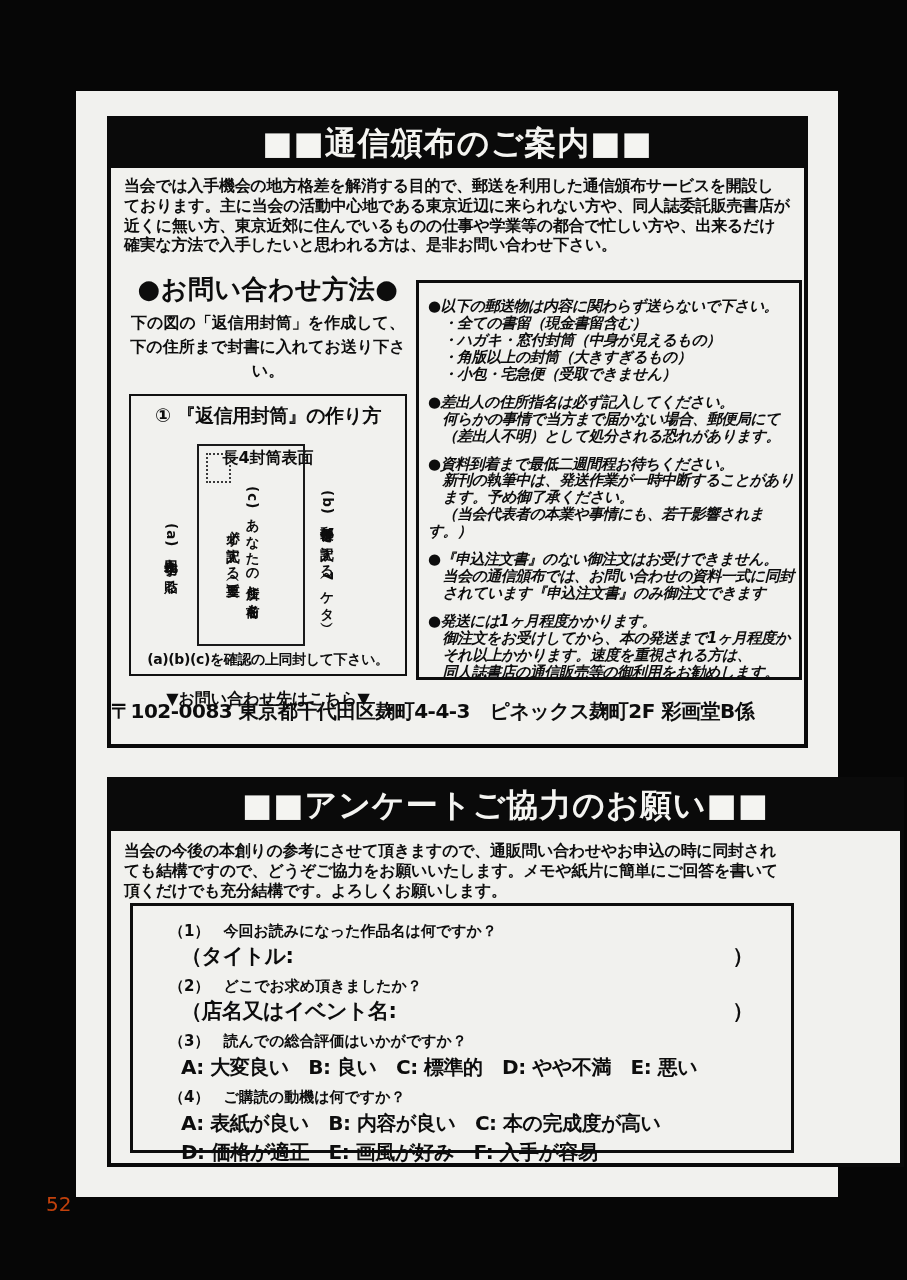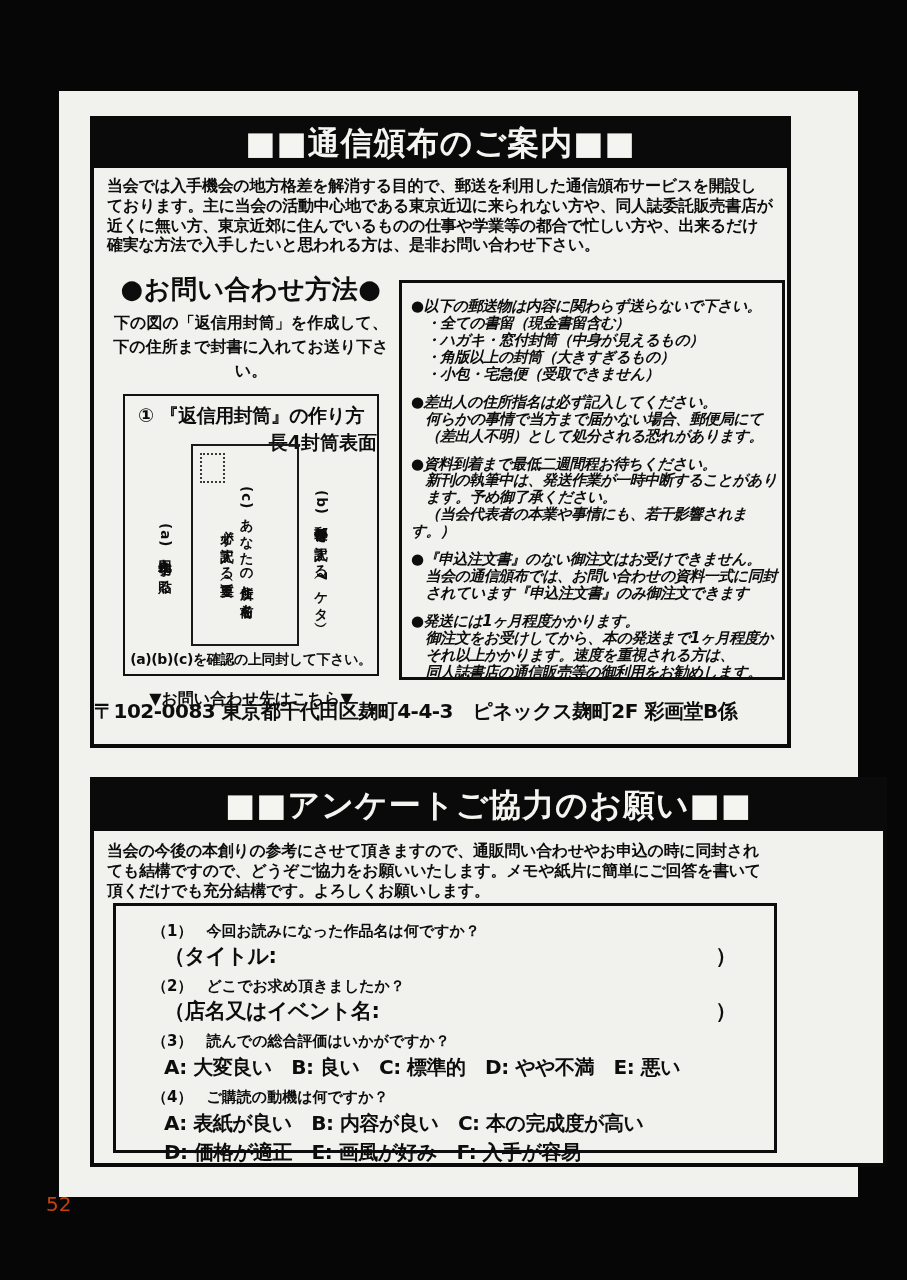--- a/index.html
+++ b/index.html
@@ -2,23 +2,22 @@
 <html><head>
 <meta charset="utf-8">
 <style>
   html,body { margin:0; padding:0; }
   body { font-family:"DejaVu Sans", sans-serif; }
   #screen {
     position:relative; width:907px; height:1280px;
     background:#060606; overflow:hidden; color:#0d0d0d;
   }
   .page {
-    position:absolute; left:59px; top:91px; width:762px; height:1106px;
+    position:absolute; left:76px; top:91px; width:762px; height:1106px;
     background:#f1f1ee;
-    padding-left:37px;
   }
   
   .secbox {
     position:absolute; box-sizing:border-box;
     border:4px solid #0a0a0a; background:#f1f1ee;
   }
   .box1 { left:31px; top:25px; width:701px; height:632px; }
   .box2 { left:31px; top:686px; width:797px; height:390px; }
   .titlebar {
     background:#0a0a0a; color:#f4f4f1;
@@ -36,25 +35,25 @@
   .box2 .intro { top:60px; }
   [data-lines] div { white-space:pre-wrap; }
   
   .contact-col {
     position:absolute; left:6px; top:152px; width:302px; text-align:center;
   }
   .contact-heading { font-size:26px; font-weight:800; letter-spacing:0.5px; }
   .contact-instr { margin-top:4px; font-size:16px; font-weight:600; line-height:1.5; }
   .env-box {
     position:relative; box-sizing:border-box;
-    margin:11px auto 0; width:256px; height:282px;
+    margin:11px auto 0; width:278px; height:282px;
     border:2px solid #111; background:#f1f1ee;
   }
   .env-title { margin-top:7px; font-size:19px; font-weight:700; letter-spacing:-0.5px; }
-  .env-subtitle { font-size:19px; font-weight:600; margin-top:1px;text-align:right; }
+  .env-subtitle { font-size:16px; font-weight:600; margin-top:19px; }
   .env-rect {
     position:absolute; left:66px; top:48px; width:104px; height:198px;
     border:2px solid #1a1a1a;
   }
   .stamp {
     position:absolute; left:7px; top:7px; width:21px; height:26px;
     border:2px dotted #3a3a3a;
   }
   .vtext {
     position:absolute; writing-mode:vertical-rl; text-orientation:mixed;

